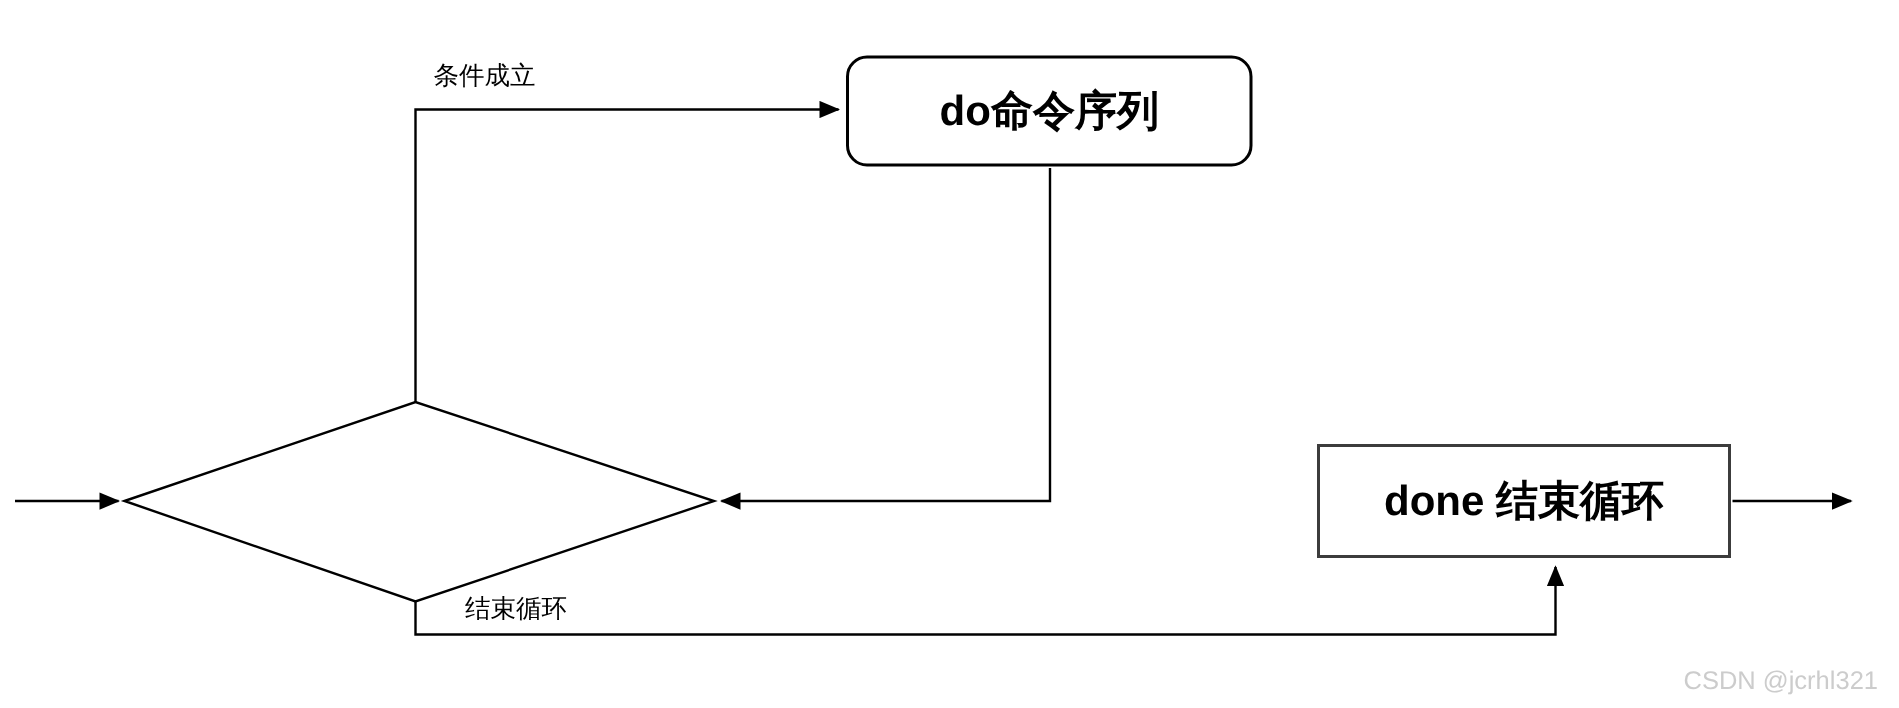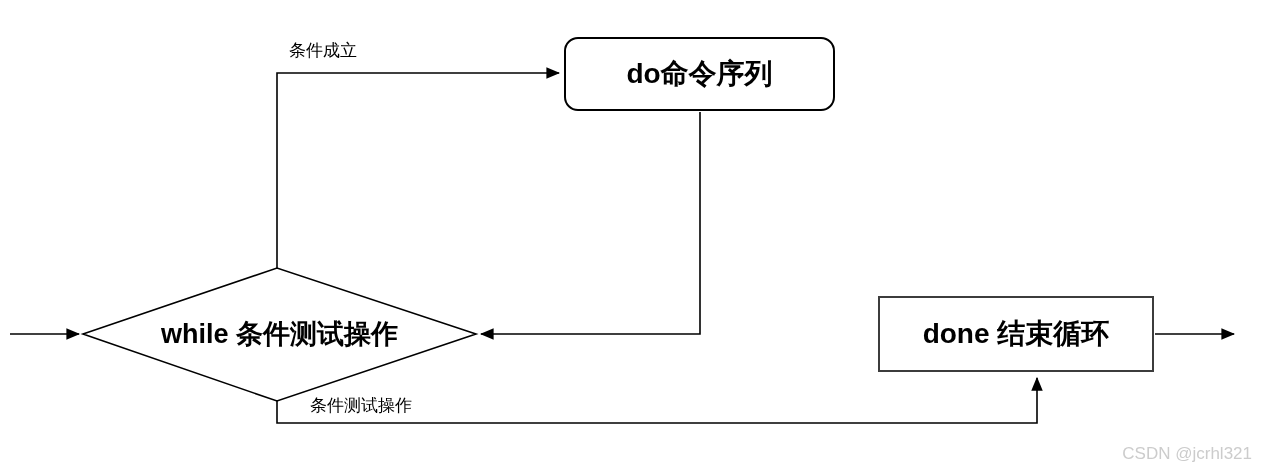--- a/index.html
+++ b/index.html
@@ -115,31 +115,28 @@
 
     <path class="edge" d="M 700 112 V 334 H 481" marker-end="url(#arrow)"></path>
 
     <path class="edge" d="M 277 401 V 423 H 1037 V 378" marker-end="url(#arrow)"></path>
 
     <path class="edge" d="M 1155 334 H 1234" marker-end="url(#arrow)"></path>
 
     <polygon points="83,334 277,268 476,334 277,401" fill="#ffffff" stroke="#000000" stroke-width="1.6"></polygon>
   </svg>
 
-  <div class="diamond-label-wrap">
-    <span class="node-label">while 条件测试操作</span>
-  </div>
 
   <div class="node-box node-do">
     <span class="node-label">do命令序列</span>
   </div>
 
   <div class="node-box node-done">
     <span class="node-label">done 结束循环</span>
   </div>
 
   <div class="edge-label edge-label-true">条件成立</div>
 
-  <div class="edge-label edge-label-false">条件测试操作</div>
+  <div class="edge-label edge-label-false">结束循环</div>
 
   <div class="watermark" style="color: rgb(204, 204, 204);">CSDN @jcrhl321</div>
 
 </div>
 
 </body></html>

